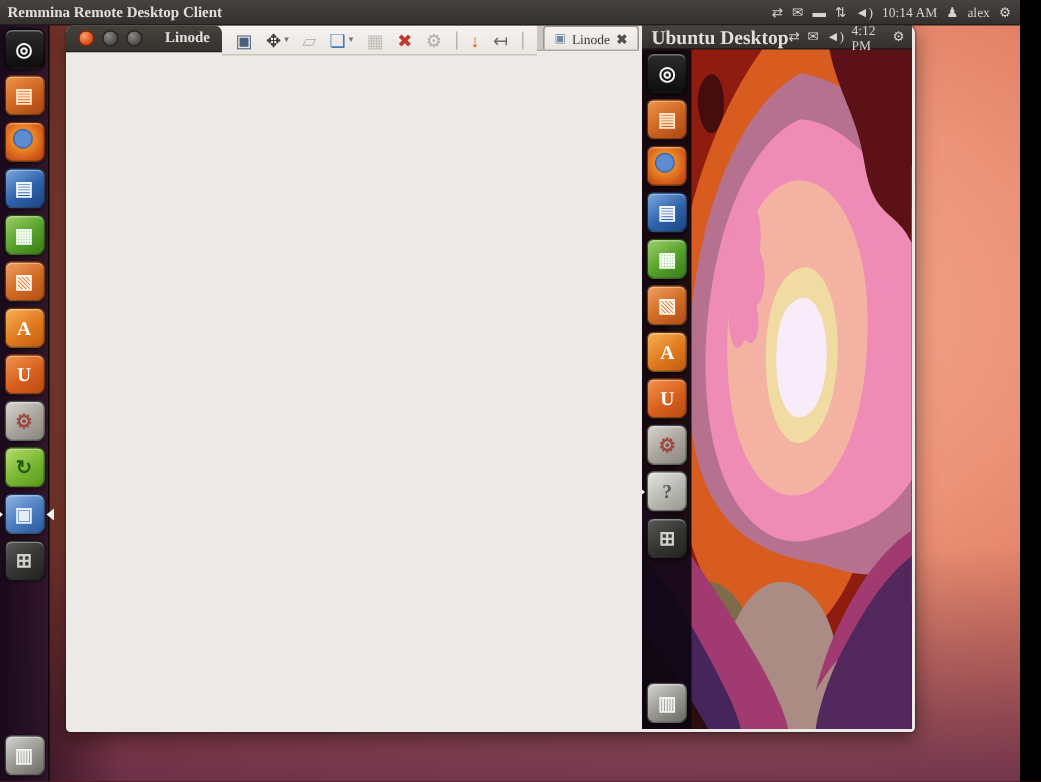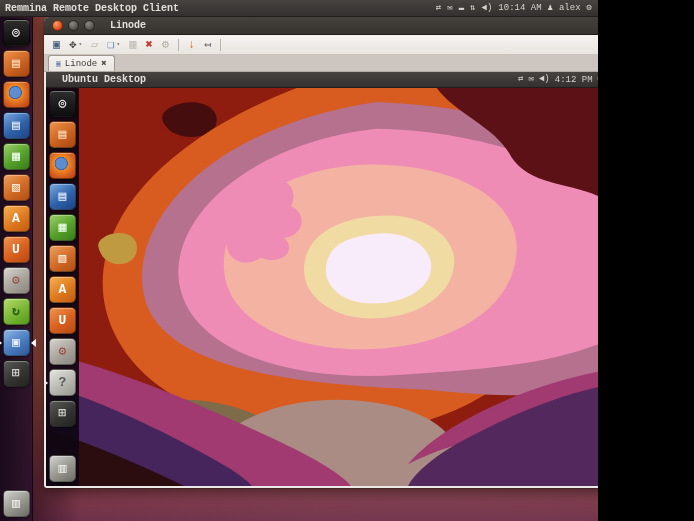--- a/index.html
+++ b/index.html
@@ -1,17 +1,17 @@
 <!DOCTYPE html>
 <html><head>
 <meta charset="utf-8">
 <style>
   html,body{margin:0;padding:0;background:#000;}
-  .stage{position:relative;width:598px;height:521px;overflow:hidden;
-    font-family:Liberation Mono, monospace;
+  .stage{position:relative;width:680px;height:521px;overflow:hidden;
+    font-family:Liberation Serif, serif;
     background:
       linear-gradient(to right, rgba(30,8,18,.92) 0px, rgba(30,8,18,0) 80px),
       linear-gradient(to bottom, rgba(40,10,25,0) 70%, rgba(88,40,78,.78) 100%),
       radial-gradient(ellipse 700px 520px at 72% 40%, #f4ab91 0%, #ec9378 30%, #df7a5e 52%, #c75c42 72%, #a33f2e 90%, #7e2b24 100%);
     background-color:#7e2b24;}
   
   .panel{position:absolute;left:0;right:0;display:flex;align-items:center;
     background:linear-gradient(#474340,#343030);border-bottom:1px solid #211d1b;color:#e2dedb;}
   .panel-outer{top:0;height:16px;font-size:10px;z-index:50;}
   .panel-title{font-weight:bold;padding-left:5px;white-space:nowrap;}
@@ -44,21 +44,21 @@
   .i-usc{background:linear-gradient(145deg,#f6b054,#e07a1e 55%,#c05c12);}
   .i-uone{background:linear-gradient(145deg,#ef9550,#d9601e 55%,#b84a12);}
   .i-settings{background:linear-gradient(145deg,#d8d5cf,#a8a49c 55%,#8a867e);}
   .i-green{background:linear-gradient(145deg,#b4dc6e,#7ab633 55%,#549a1a);}
   .i-remmina{background:linear-gradient(145deg,#8fb4e4,#4a7cc0 55%,#2c5a9c);}
   .i-workspace{background:linear-gradient(145deg,#5a5a58,#343432 55%,#232321);}
   .i-trash{background:linear-gradient(145deg,#d4d4d2,#96968e 55%,#6c6c66);}
   .i-unknown{background:linear-gradient(145deg,#e6e6e2,#b8b8b2 55%,#98988f);}
   
   .window{position:absolute;left:44px;top:17px;width:566px;height:471px;z-index:45;
-    background:#eceae6;border-radius:5px 5px 3px 3px;display:flex;flex-direction:column;
+    background:#eceae6;border-radius:5px 5px 3px 3px;display:flex;flex-direction:row;
     box-shadow:0 4px 14px rgba(0,0,0,.5),0 0 0 1px rgba(60,40,30,.35);}
   .titlebar{height:17px;flex:0 0 auto;display:flex;align-items:center;gap:5px;padding:0 8px;
     background:linear-gradient(#45413d,#36322e);border-radius:5px 5px 0 0;border-bottom:1px solid #1f1c19;}
   .wbtn{width:11px;height:11px;border-radius:50%;flex:0 0 auto;cursor:pointer;box-sizing:border-box;}
   .wbtn-close{background:radial-gradient(circle at 35% 32%,#f9a06e,#e4531f 62%,#a83608);border:1px solid #7e2a0a;}
   .wbtn-gray{background:radial-gradient(circle at 35% 32%,#8d8985,#575350 62%,#413d3a);border:1px solid #28251f;}
   .wtitle{margin-left:10px;font-size:10px;font-weight:bold;color:#e4e0dc;}
   .toolbar{height:19px;flex:0 0 auto;display:flex;align-items:center;gap:9px;padding:0 9px;
     background:linear-gradient(#f6f3f0,#e9e5e1);border-bottom:1px solid #c9c3bc;}
   .titem{display:flex;align-items:center;gap:2px;font-size:12px;line-height:1;cursor:pointer;}
@@ -66,21 +66,21 @@
   .tsep{width:1px;height:12px;background:#b9b3ab;}
   .tabbar{height:16px;flex:0 0 auto;background:#cdc6c0;border-bottom:1px solid #b1aaa2;
     display:flex;align-items:flex-end;padding-left:4px;}
   .tab{height:15px;display:flex;align-items:center;gap:4px;padding:0 7px;cursor:pointer;
     background:linear-gradient(#f5f2ef,#e9e5e1);border:1px solid #9e968e;border-bottom:none;
     border-radius:3px 3px 0 0;font-size:9px;color:#3e3a36;}
   .tab-icon{font-size:8px;color:#6c87a4;}
   .tab-close{font-size:9px;font-weight:bold;color:#55504b;cursor:pointer;}
   .remote{position:relative;flex:1;margin:0 2px 2px 2px;overflow:hidden;background:#120810;}
   .panel-inner{top:0;height:15px;font-size:9px;z-index:35;position:absolute;}
-  .panel-inner .panel-title{font-size:10px;padding-left:16px;}
+  .panel-inner .panel-title{font-size:13px;padding-left:6px;}
   .panel-inner .tray{gap:5px;font-size:8px;padding-right:5px;}
   .wallpaper{position:absolute;left:0;top:15px;width:100%;height:calc(100% - 15px);display:block;}
 </style>
 </head>
 <body>
 
 <div class="stage">
 
   <div class="panel panel-outer">
     <span class="panel-title">Remmina Remote Desktop Client</span>

